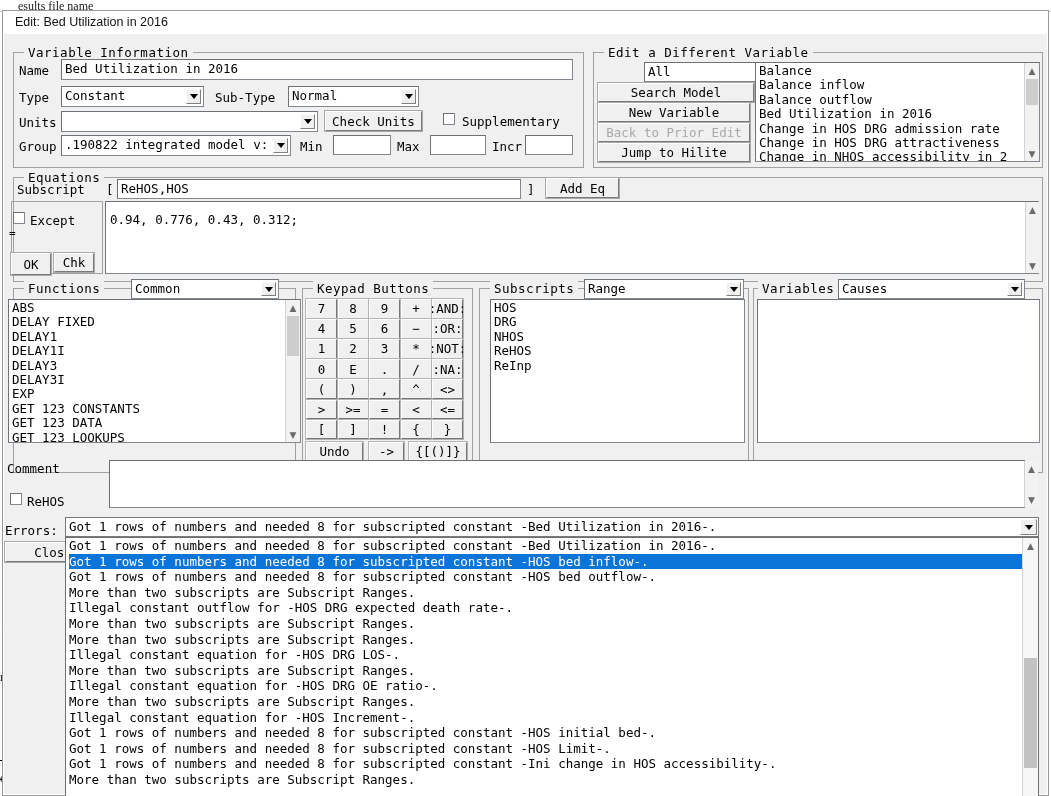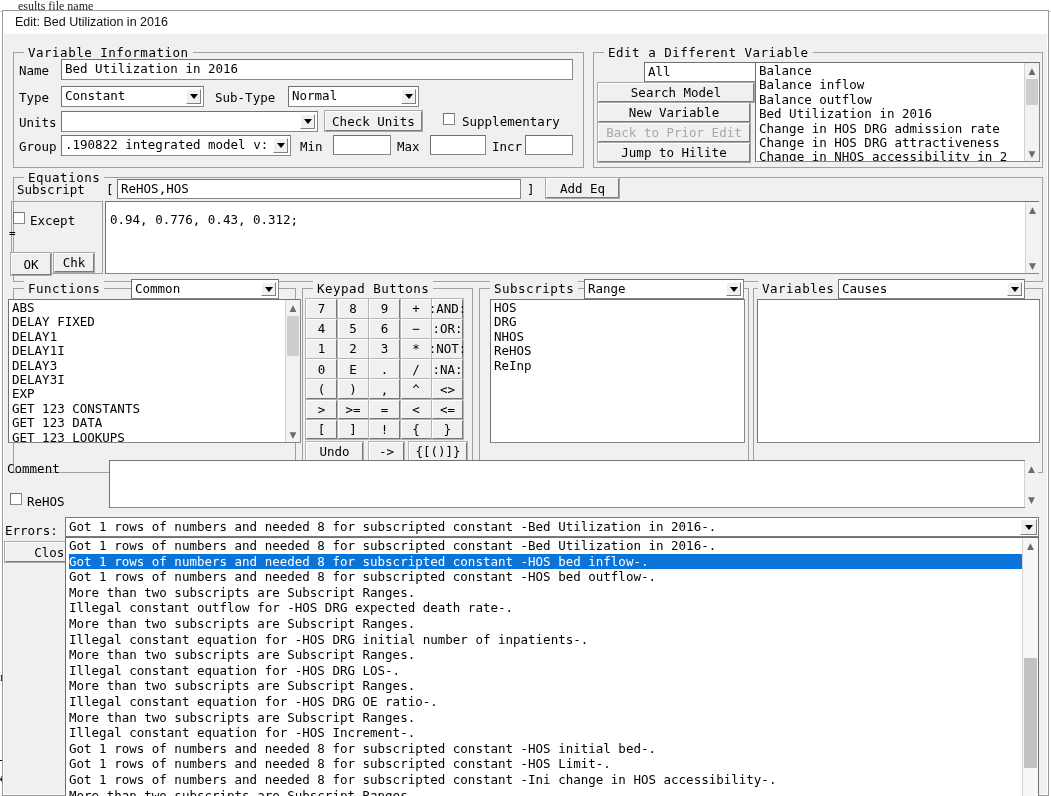--- a/index.html
+++ b/index.html
@@ -421,21 +421,20 @@
       </div>
 
       <div class="err-drop" style="left:62px; top:503px; width:974px; height:270px;">
         <div class="rows" id="err-rows">
             <div>Got 1 rows of numbers and needed 8 for subscripted constant -Bed Utilization in 2016-.</div>
             <div class="sel">Got 1 rows of numbers and needed 8 for subscripted constant -HOS bed inflow-.</div>
             <div>Got 1 rows of numbers and needed 8 for subscripted constant -HOS bed outflow-.</div>
             <div>More than two subscripts are Subscript Ranges.</div>
             <div>Illegal constant outflow for -HOS DRG expected death rate-.</div>
             <div>More than two subscripts are Subscript Ranges.</div>
-            <div>Illegal constant equation for -HOS DRG initial number of inpatients-.</div>
             <div>More than two subscripts are Subscript Ranges.</div>
             <div>Illegal constant equation for -HOS DRG LOS-.</div>
             <div>More than two subscripts are Subscript Ranges.</div>
             <div>Illegal constant equation for -HOS DRG OE ratio-.</div>
             <div>More than two subscripts are Subscript Ranges.</div>
             <div>Illegal constant equation for -HOS Increment-.</div>
             <div>Got 1 rows of numbers and needed 8 for subscripted constant -HOS initial bed-.</div>
             <div>Got 1 rows of numbers and needed 8 for subscripted constant -HOS Limit-.</div>
             <div>Got 1 rows of numbers and needed 8 for subscripted constant -Ini change in HOS accessibility-.</div>
             <div>More than two subscripts are Subscript Ranges.</div>

